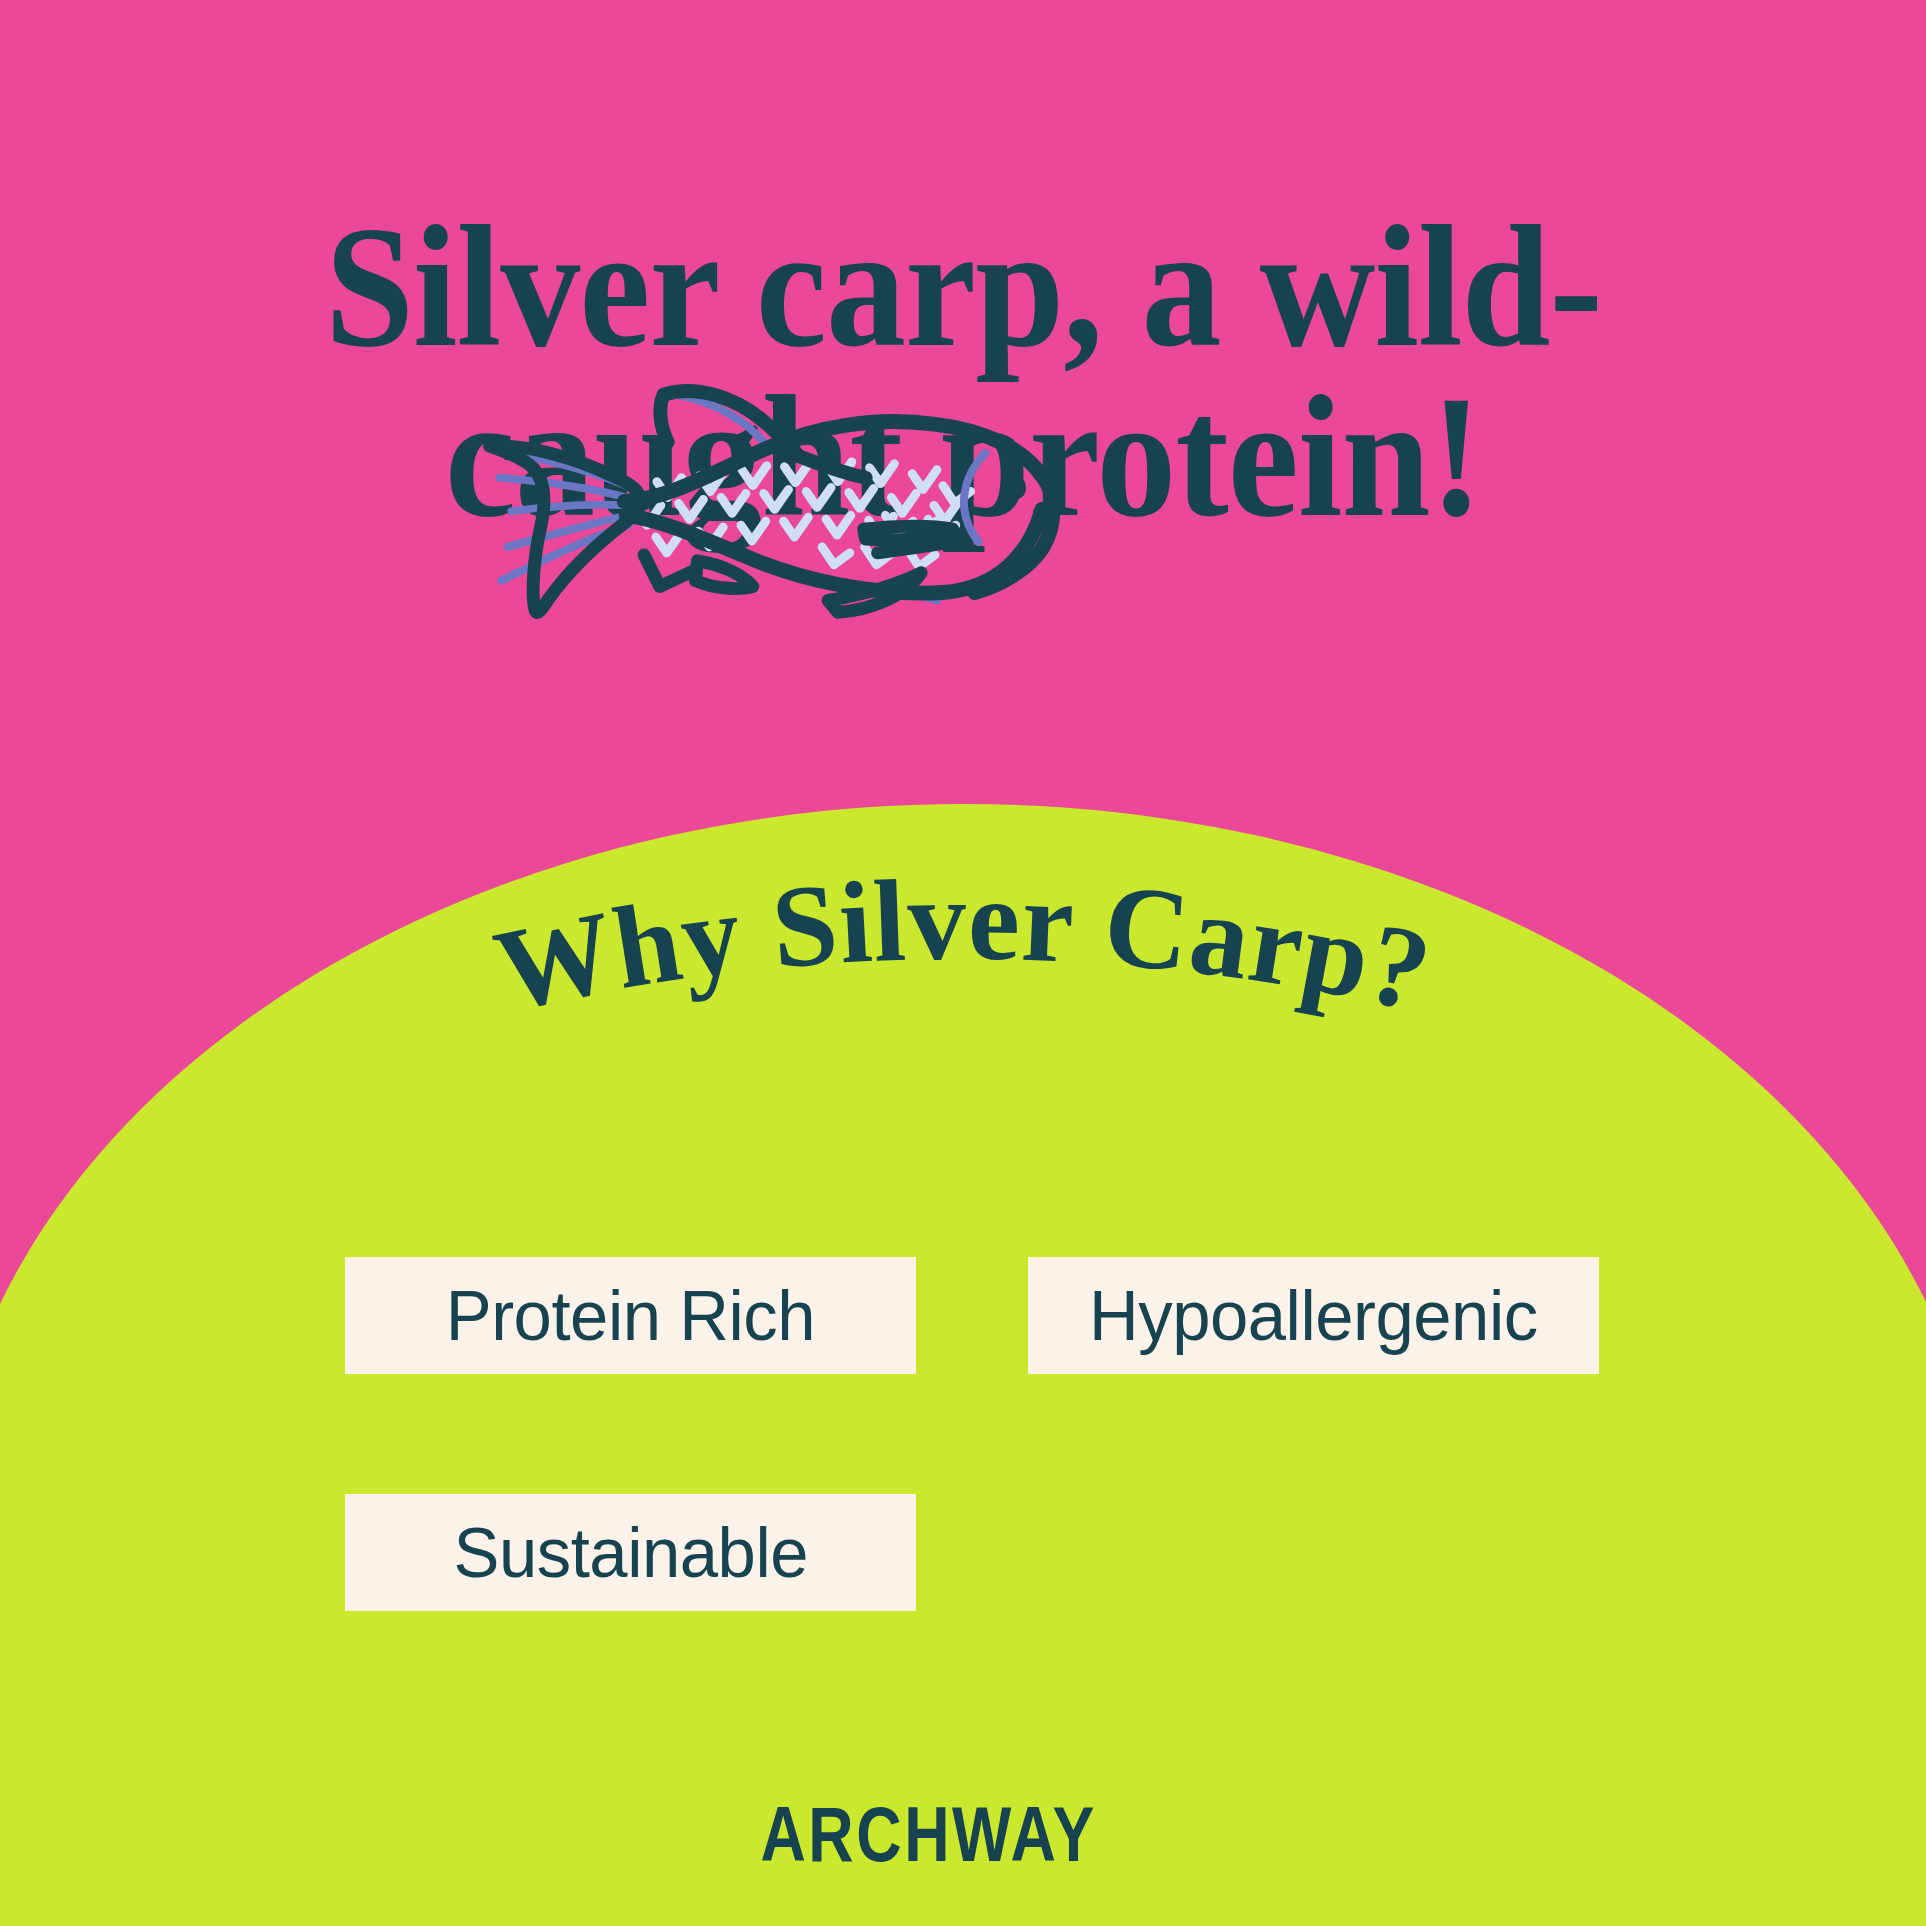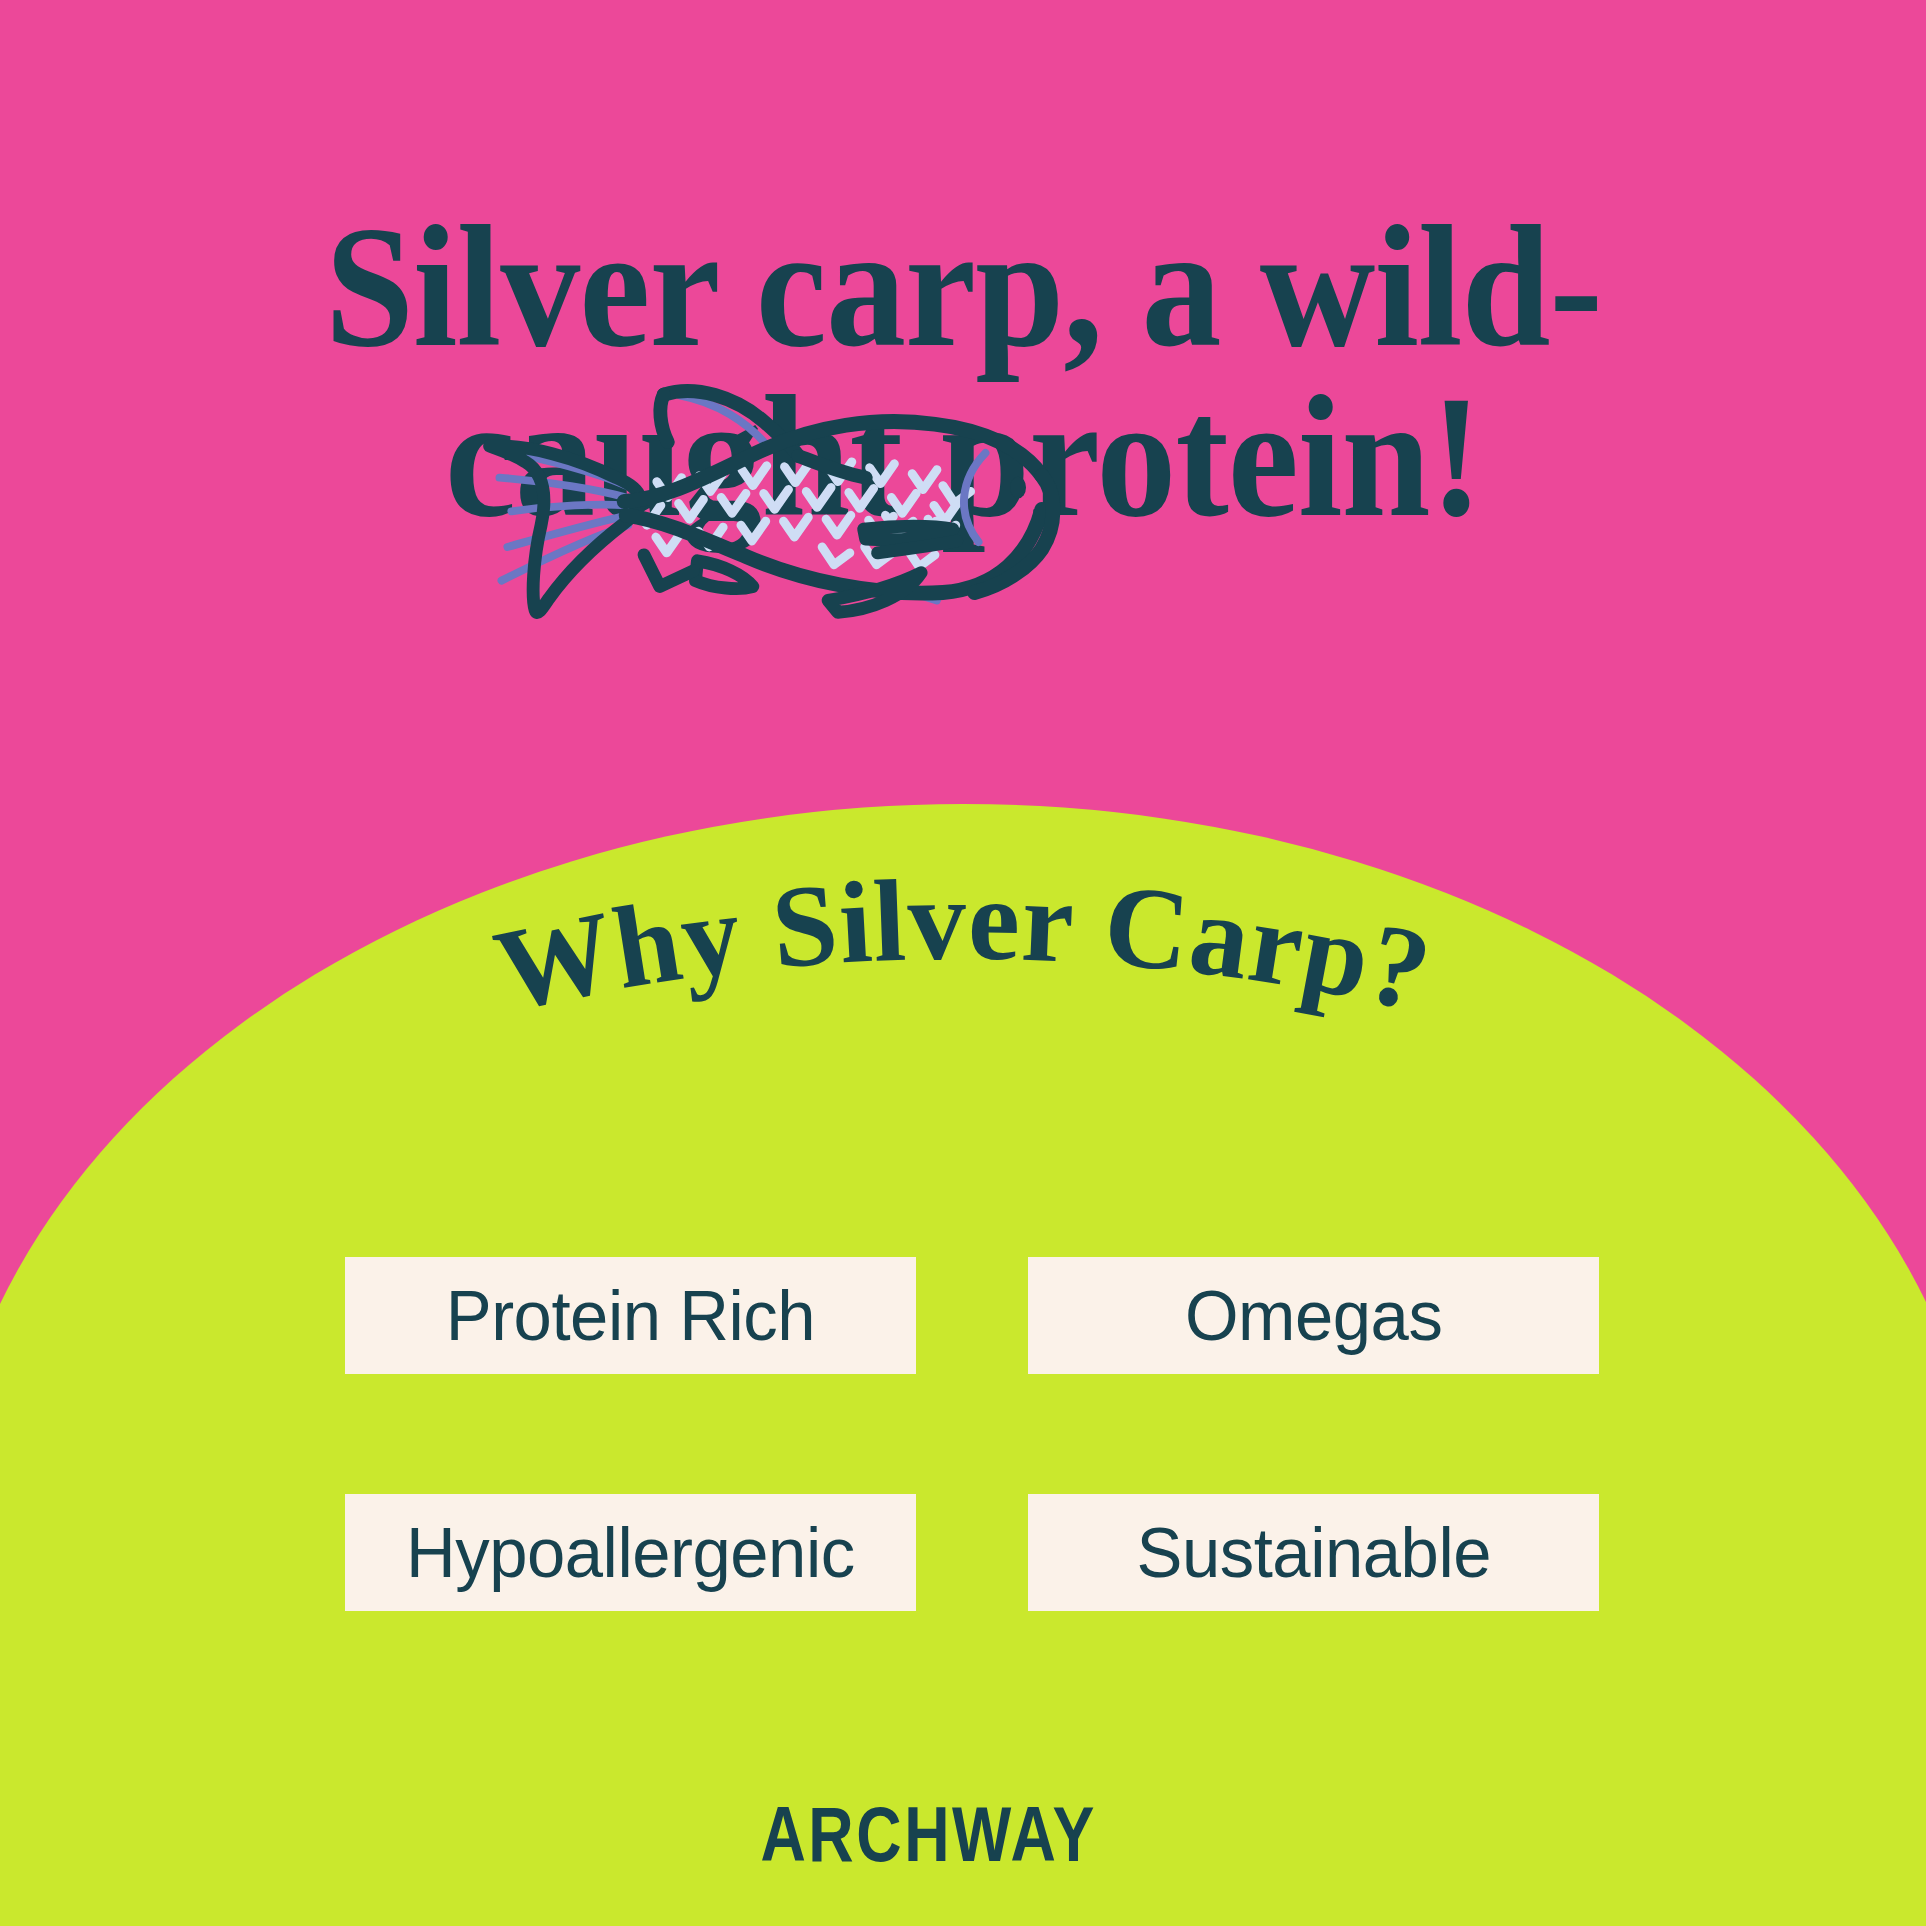--- a/index.html
+++ b/index.html
@@ -226,23 +226,20 @@
         <textPath href="#arcPath" startOffset="50%">Why Silver Carp?</textPath>
       </text>
     </svg>
   </div>
 
   <div class="cards">
     <div class="card">
       <span>Protein Rich</span>
     </div>
     <div class="card">
-      <span>Omegas</span>
-    </div>
-    <div class="card">
       <span>Hypoallergenic</span>
     </div>
     <div class="card">
       <span>Sustainable</span>
     </div>
   </div>
 
   <div class="logo">
     <span>ARCHWAY</span>
   </div>

